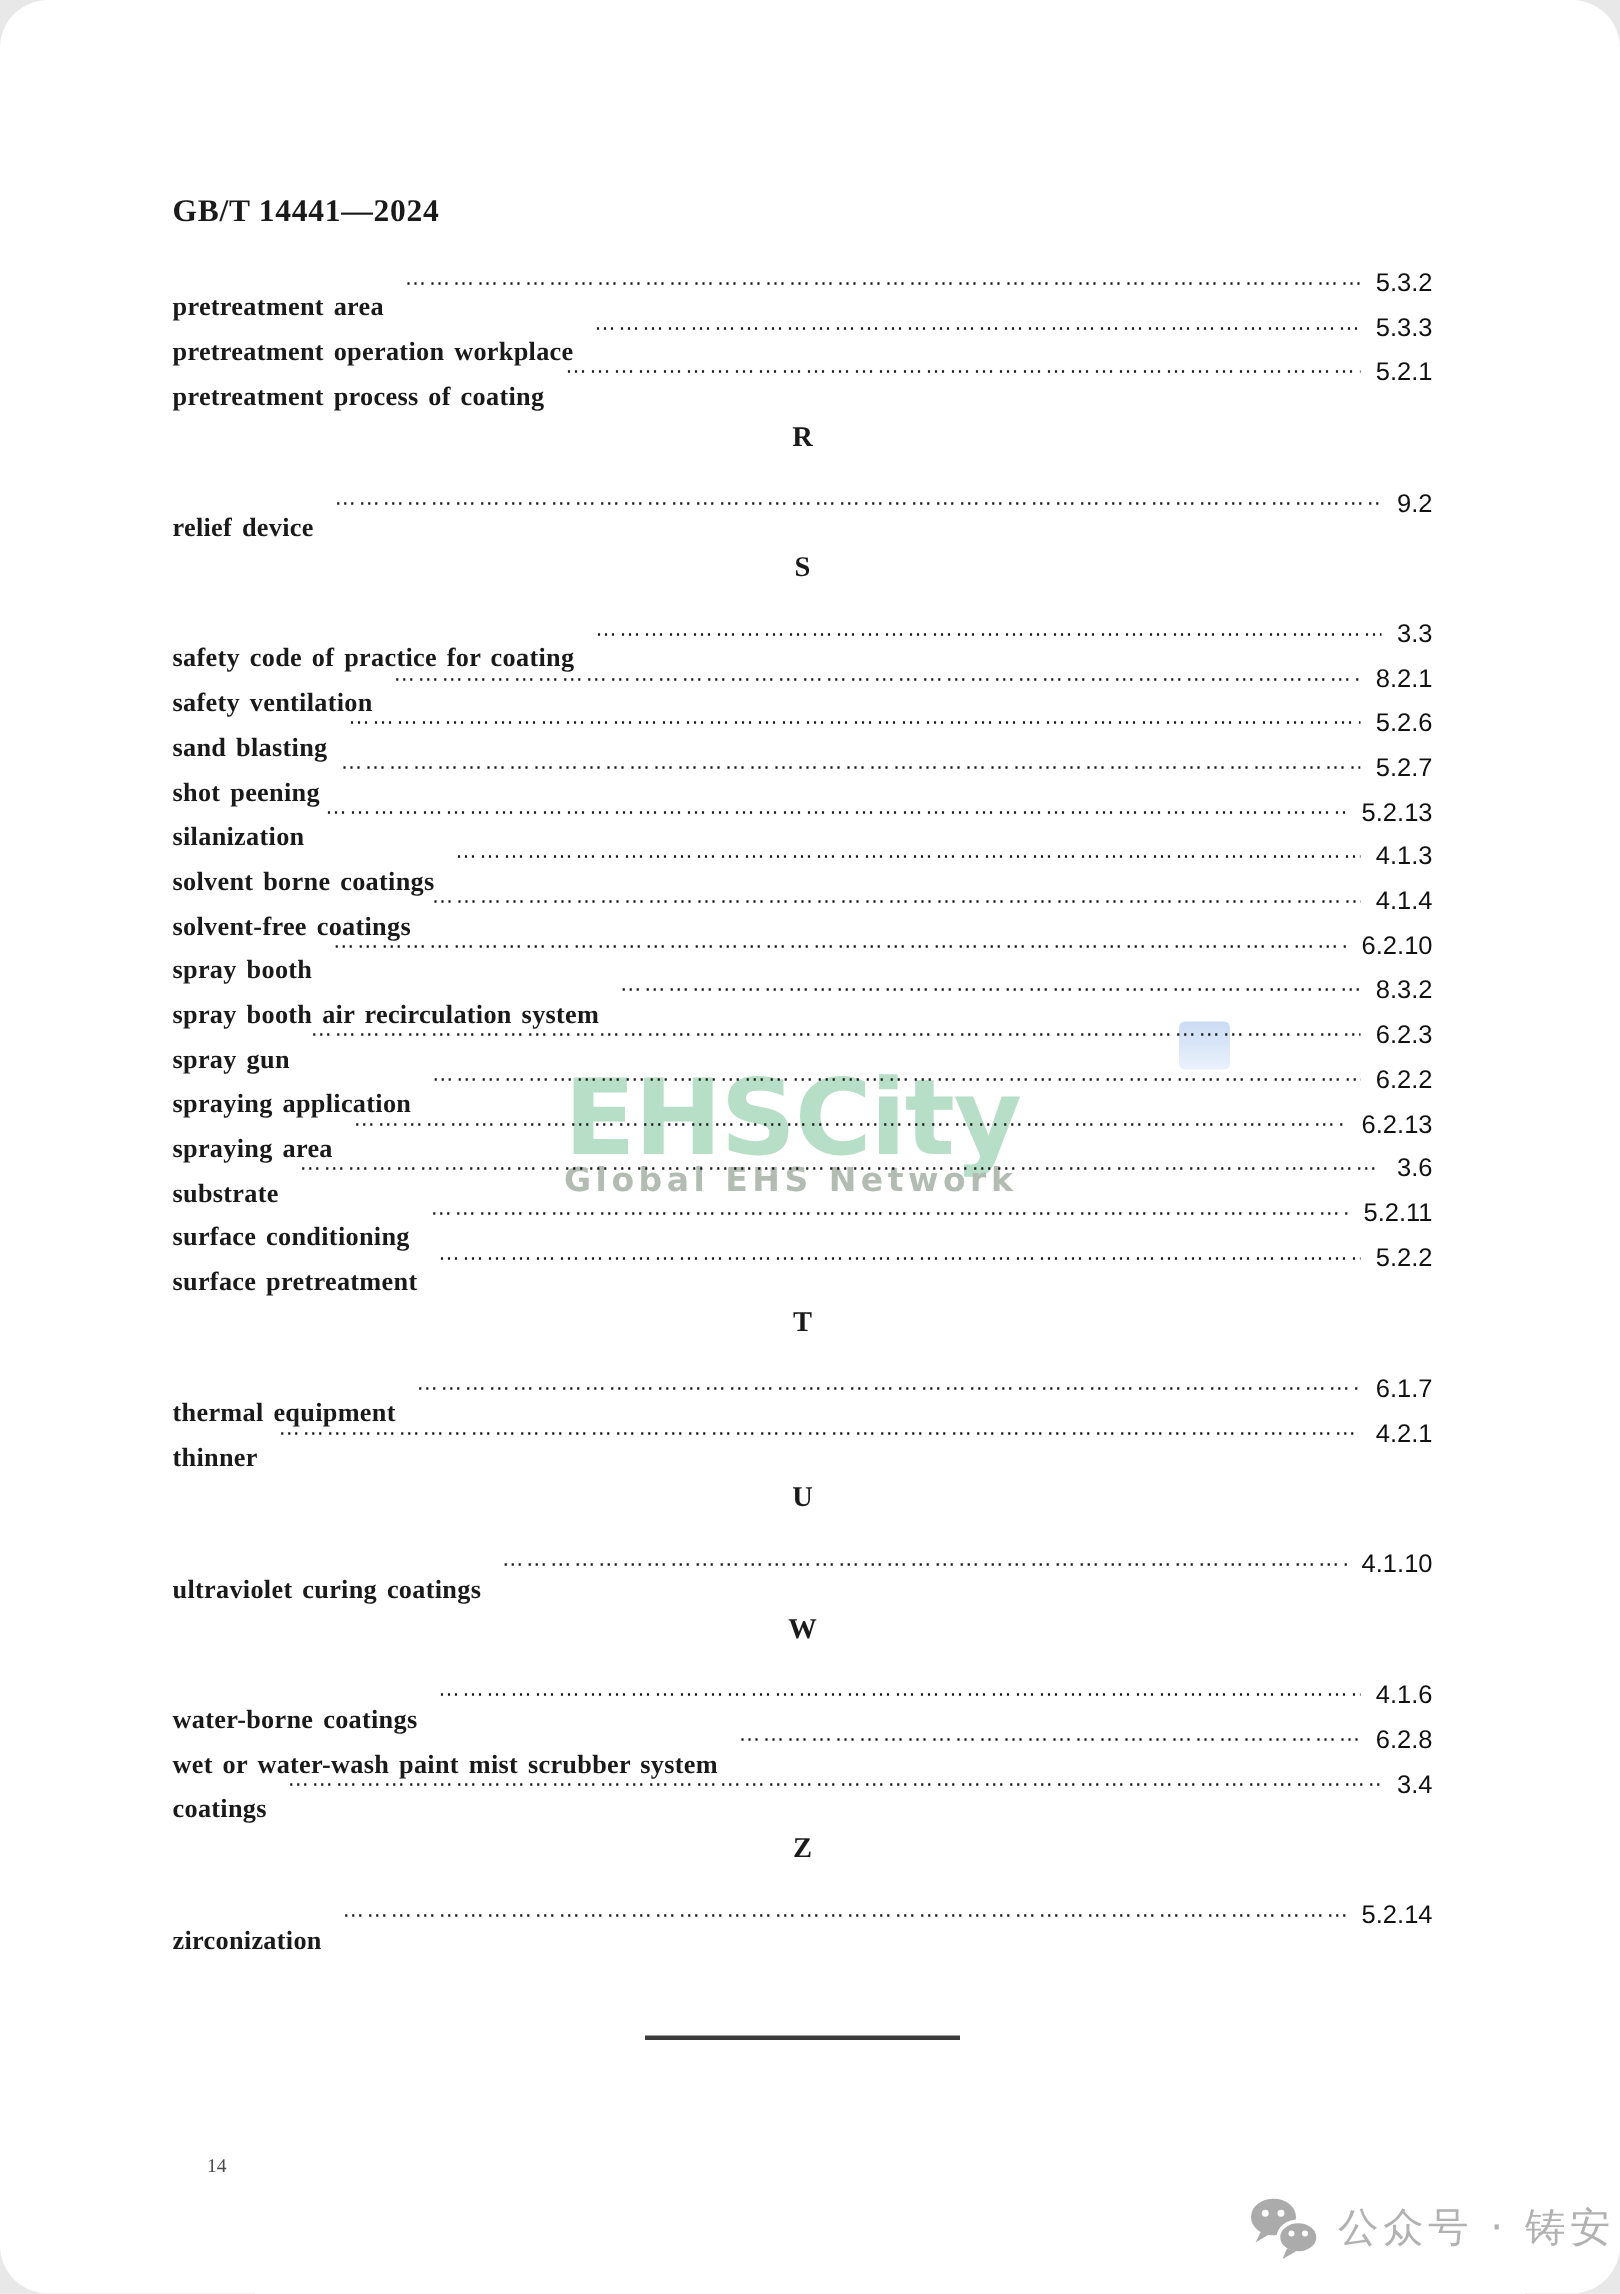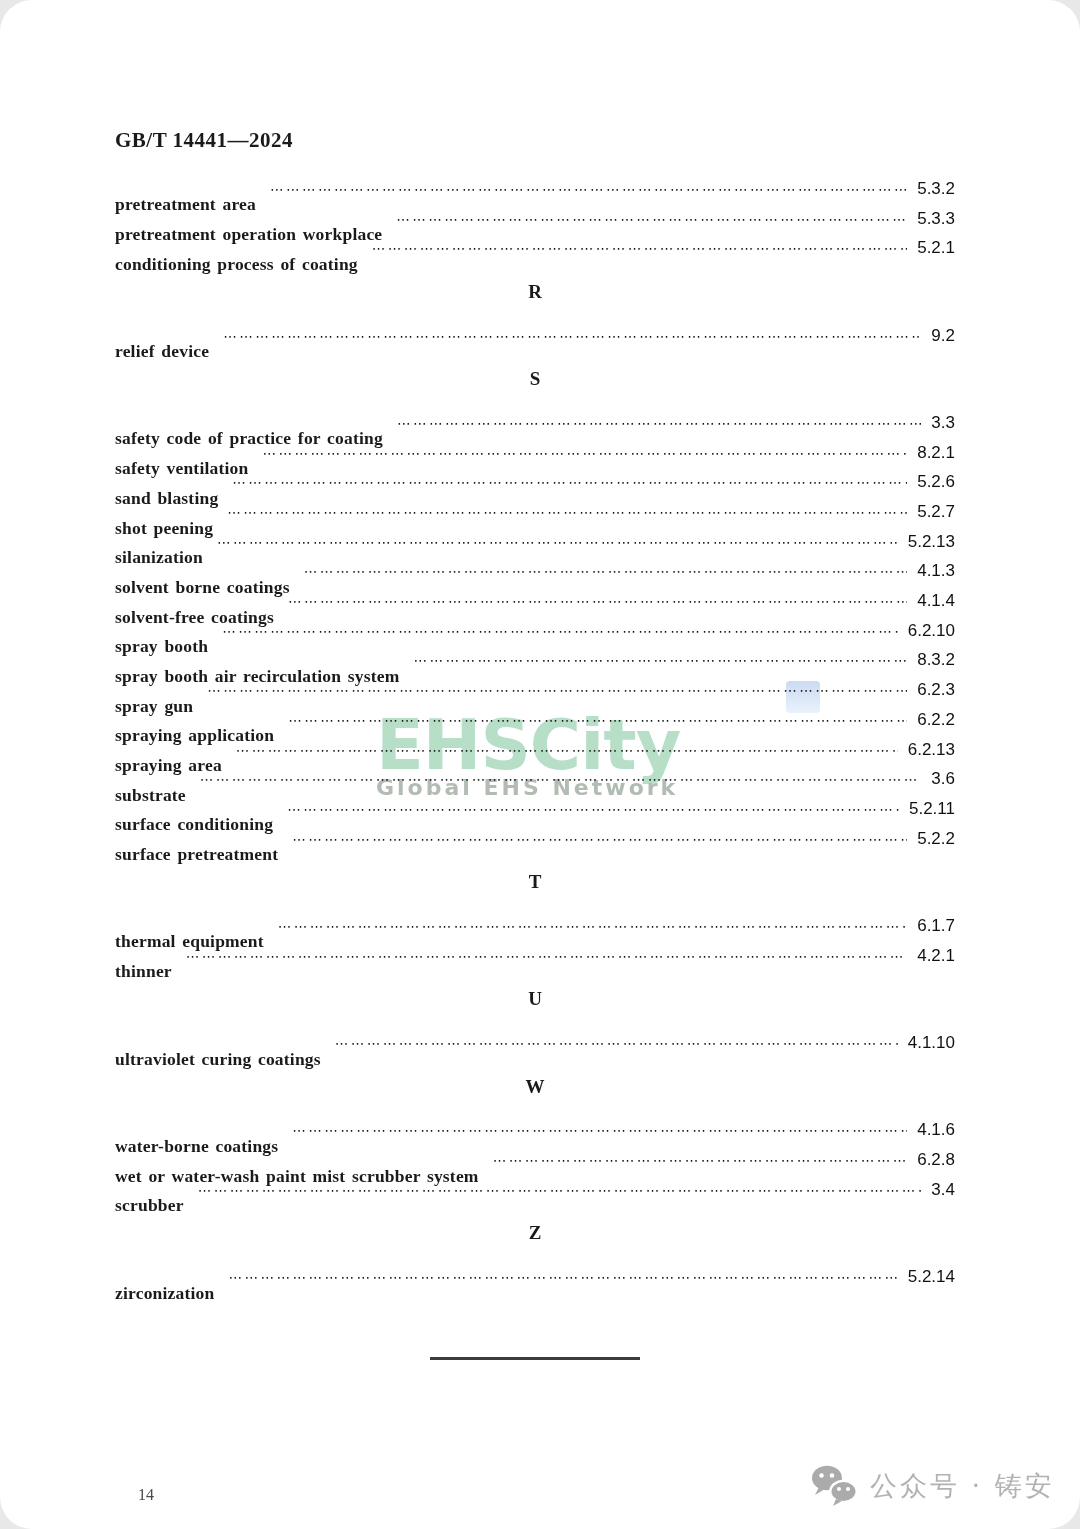--- a/index.html
+++ b/index.html
@@ -94,29 +94,29 @@
   }
 
   
   .end-rule {
     position:absolute; left:430px; top:1357px;
     width:210px; height:3px;
     background:#3b3b3b;
     z-index:2;
   }
   .page-number {
-    position:absolute; left:138px; top:1486px;
-    font-family:"Liberation Serif", serif;
-    font-size:16px; color:#4a4a4a;
+    position:absolute; left:138px; top:1436px;
+    font-family:"Liberation Serif", serif;
+    font-size:13px; color:#4a4a4a;
     z-index:2;
   }
 
   
   .footer-brand {
-    position:absolute; left:810px; top:1464px;
+    position:absolute; left:832px; top:1464px;
     display:flex; align-items:center; gap:10px;
     z-index:2;
   }
   .wechat-icon { display:block; }
   .footer-label {
     font-family:"DejaVu Sans", sans-serif;
     font-size:27px; line-height:44px;
     letter-spacing:3px;
     color:var(--footer-gray, #b0b0b0);
     white-space:nowrap;
@@ -141,21 +141,21 @@
         <span class="term">pretreatment area</span>
         <span class="leader"></span>
         <span class="ref">5.3.2</span>
       </div>
       <div class="entry">
         <span class="term">pretreatment operation workplace</span>
         <span class="leader"></span>
         <span class="ref">5.3.3</span>
       </div>
       <div class="entry">
-        <span class="term">conditioning process of coating</span>
+        <span class="term">pretreatment process of coating</span>
         <span class="leader"></span>
         <span class="ref">5.2.1</span>
       </div>
       <div class="letter">R</div>
       <div class="entry">
         <span class="term">relief device</span>
         <span class="leader"></span>
         <span class="ref">9.2</span>
       </div>
       <div class="letter">S</div>
@@ -256,21 +256,21 @@
         <span class="term">water-borne coatings</span>
         <span class="leader"></span>
         <span class="ref">4.1.6</span>
       </div>
       <div class="entry">
         <span class="term">wet or water-wash paint mist scrubber system</span>
         <span class="leader"></span>
         <span class="ref">6.2.8</span>
       </div>
       <div class="entry">
-        <span class="term">scrubber</span>
+        <span class="term">coatings</span>
         <span class="leader"></span>
         <span class="ref">3.4</span>
       </div>
       <div class="letter">Z</div>
       <div class="entry">
         <span class="term">zirconization</span>
         <span class="leader"></span>
         <span class="ref">5.2.14</span>
       </div>
     </div>

